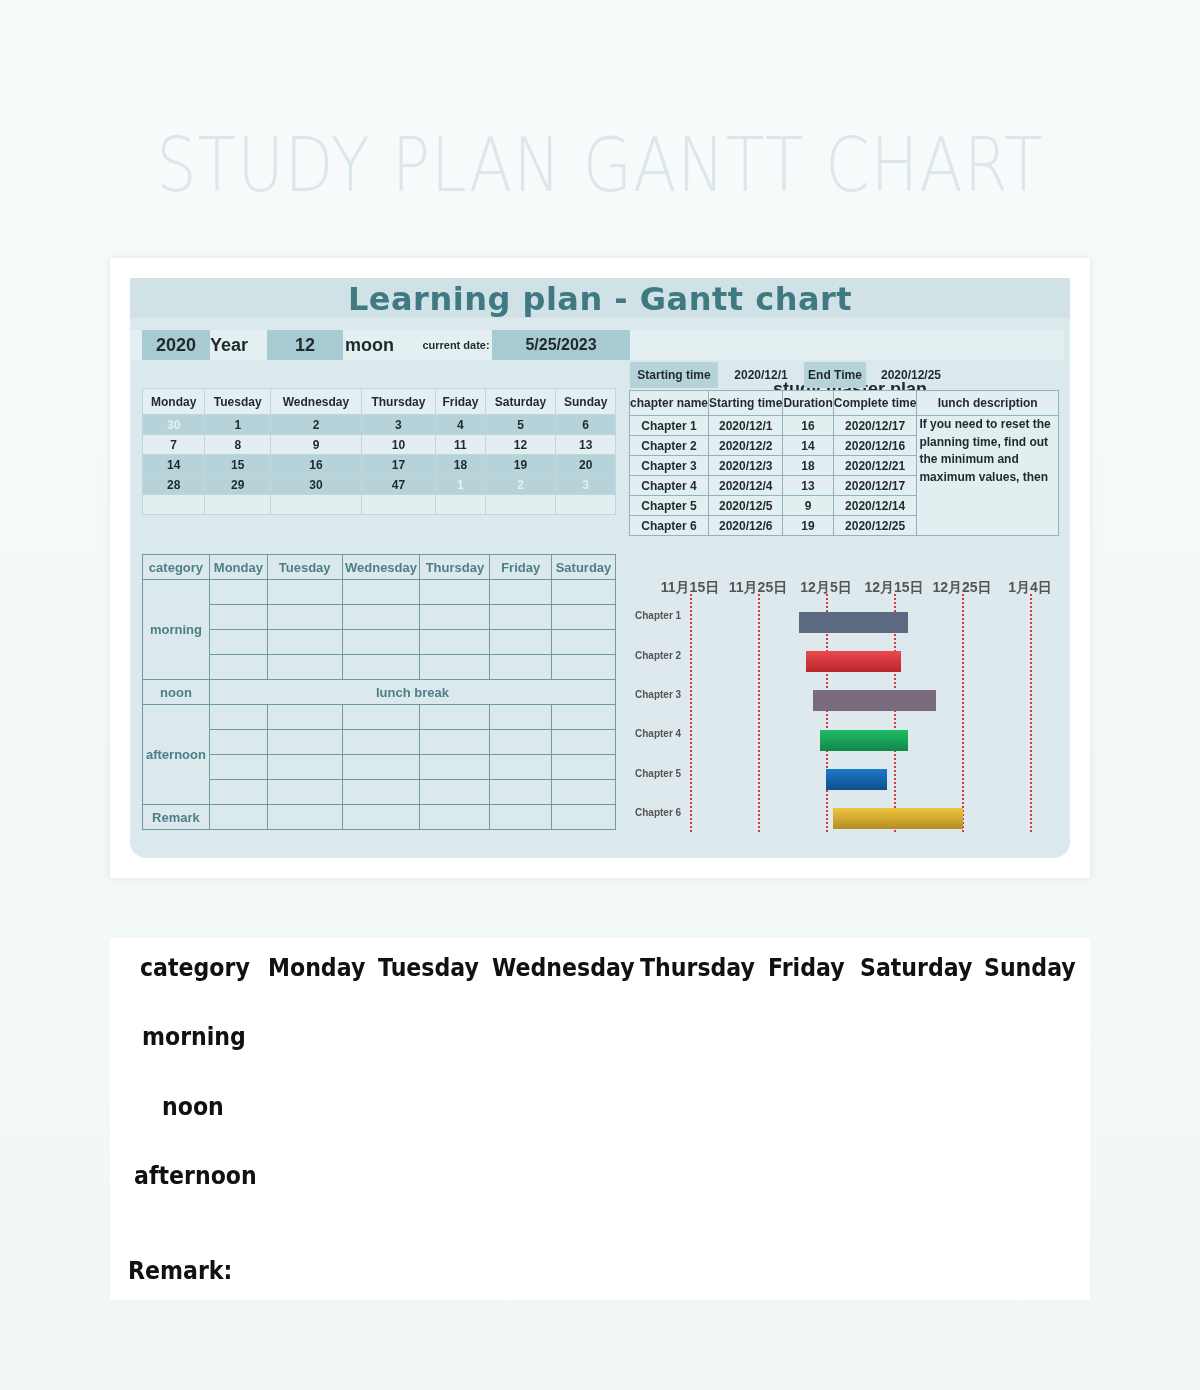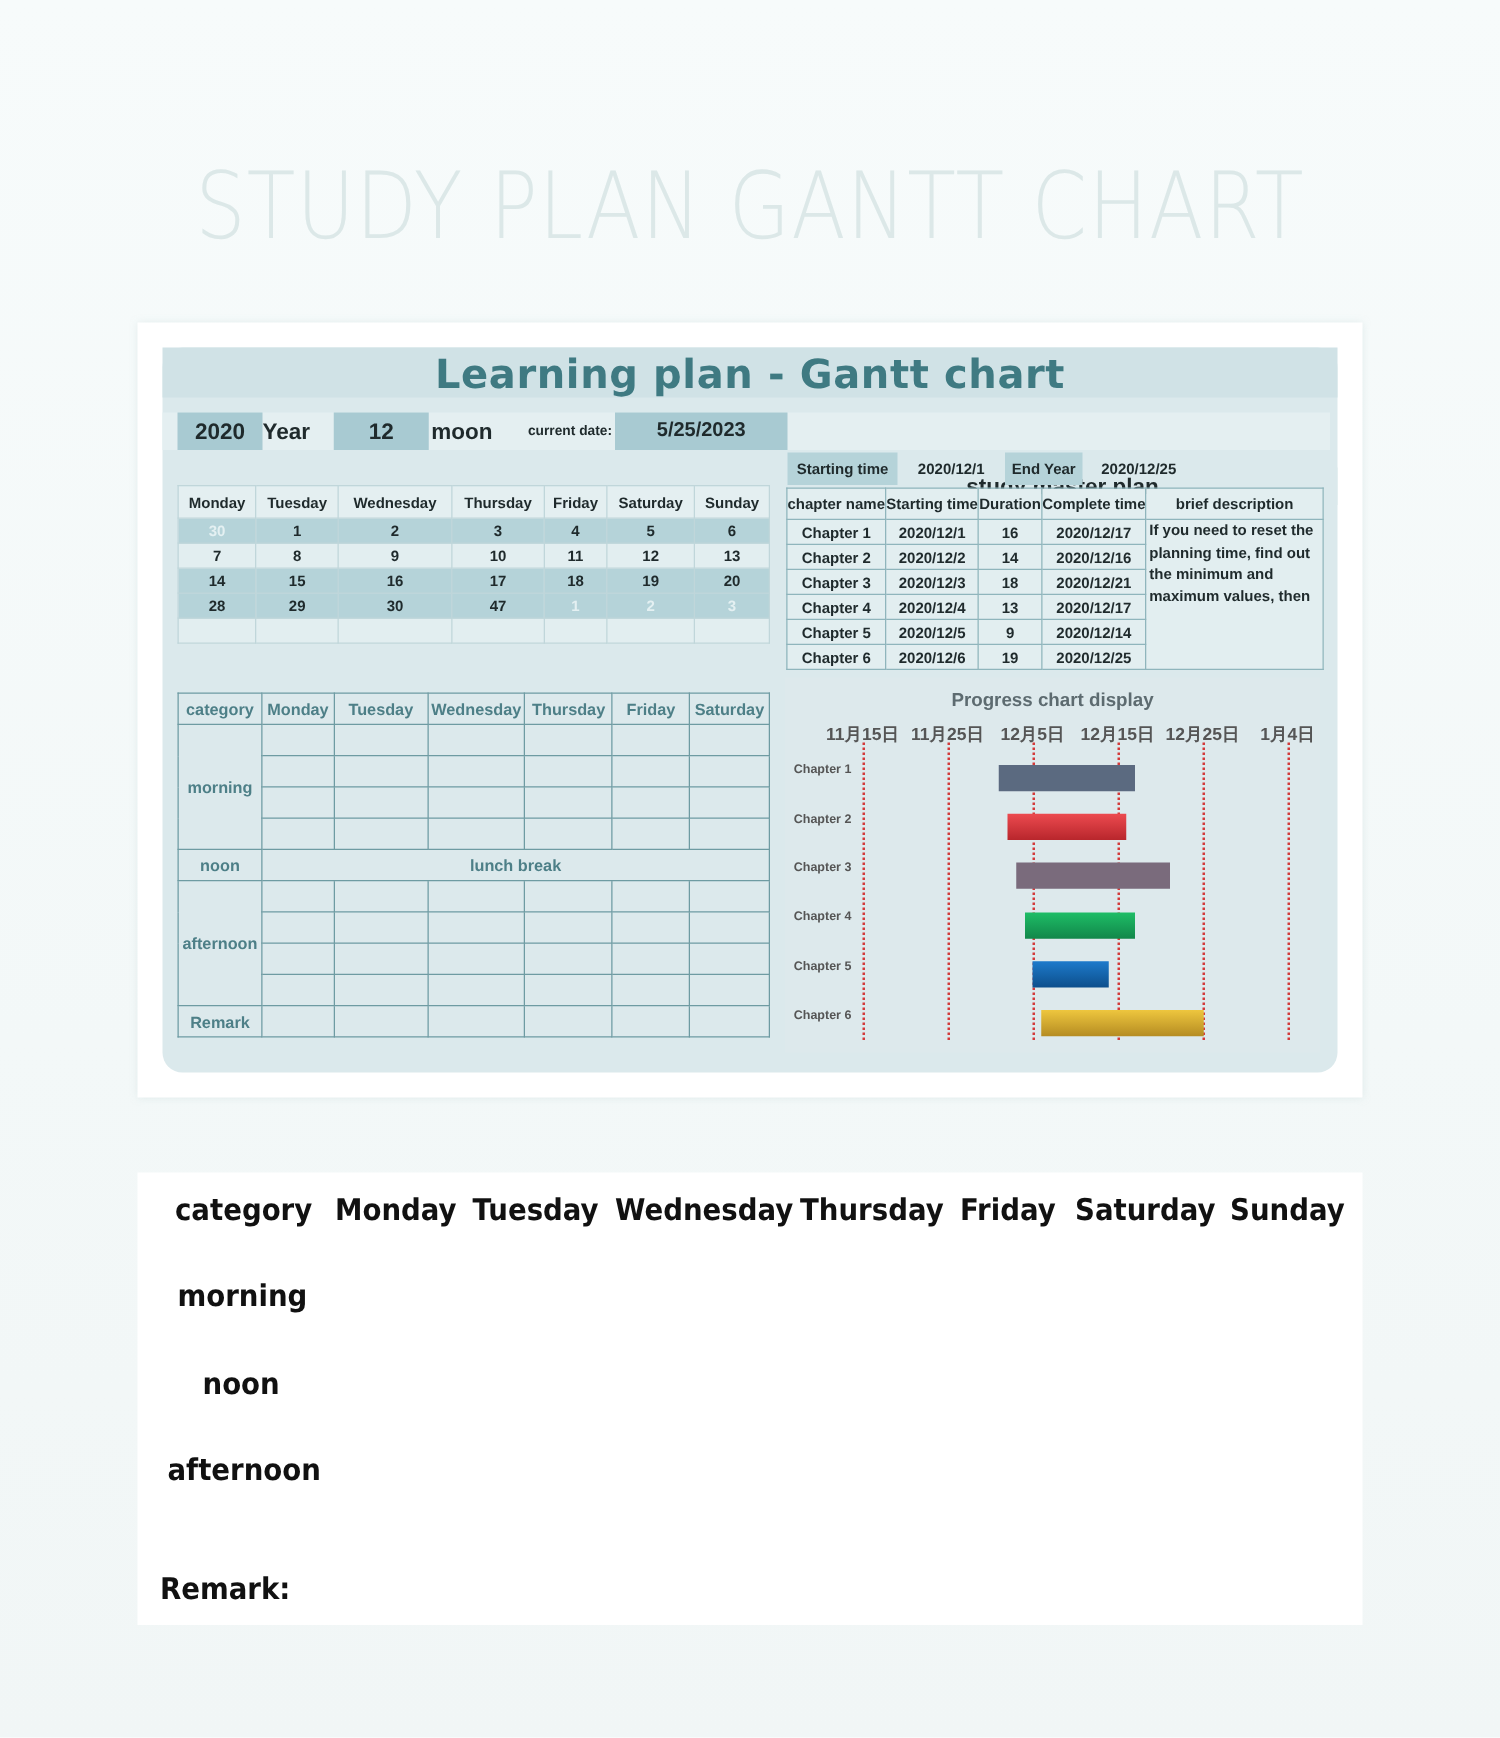--- a/index.html
+++ b/index.html
@@ -233,32 +233,32 @@
             <td></td>
             <td></td>
             <td></td>
       </tr>
     </tbody>
       </table>
 
     <div class="meta">
       <div class="lbl" style="left:0;width:88px;">Starting time</div>
       <div style="left:88px;width:86px;">2020/12/1</div>
-      <div class="lbl" style="left:174px;width:62px;">End Year</div>
+      <div class="lbl" style="left:174px;width:62px;">End Time</div>
       <div style="left:236px;width:90px;">2020/12/25</div>
     </div>
 
     <table class="chap">
       <tbody>
           <tr class="hdr">
         <td>chapter name</td>
         <td>Starting time</td>
         <td>Duration</td>
         <td>Complete time</td>
-        <td>brief description</td>
+        <td>lunch description</td>
       </tr>
       <tr>
         <td>Chapter 1</td>
         <td>2020/12/1</td>
         <td>16</td>
         <td>2020/12/17</td>
         <td rowspan="6" class="desc">If you need to reset the planning time, find out the minimum and maximum values, then</td>
       </tr>
       <tr>
         <td>Chapter 2</td>
@@ -287,21 +287,20 @@
       <tr>
         <td>Chapter 6</td>
         <td>2020/12/6</td>
         <td>19</td>
         <td>2020/12/25</td>
       </tr>
     </tbody>
       </table>
 
     <div class="gantt">
-      <div class="gantt-title">Progress chart display</div>
 
       <div class="tick" style="left:62px">11月15日</div>
       <div class="tick" style="left:130px">11月25日</div>
       <div class="tick" style="left:198px">12月5日</div>
       <div class="tick" style="left:266px">12月15日</div>
       <div class="tick" style="left:334px">12月25日</div>
       <div class="tick" style="left:402px">1月4日</div>
 
       <div class="vline" style="left:62px"></div>
       <div class="vline" style="left:130px"></div>

